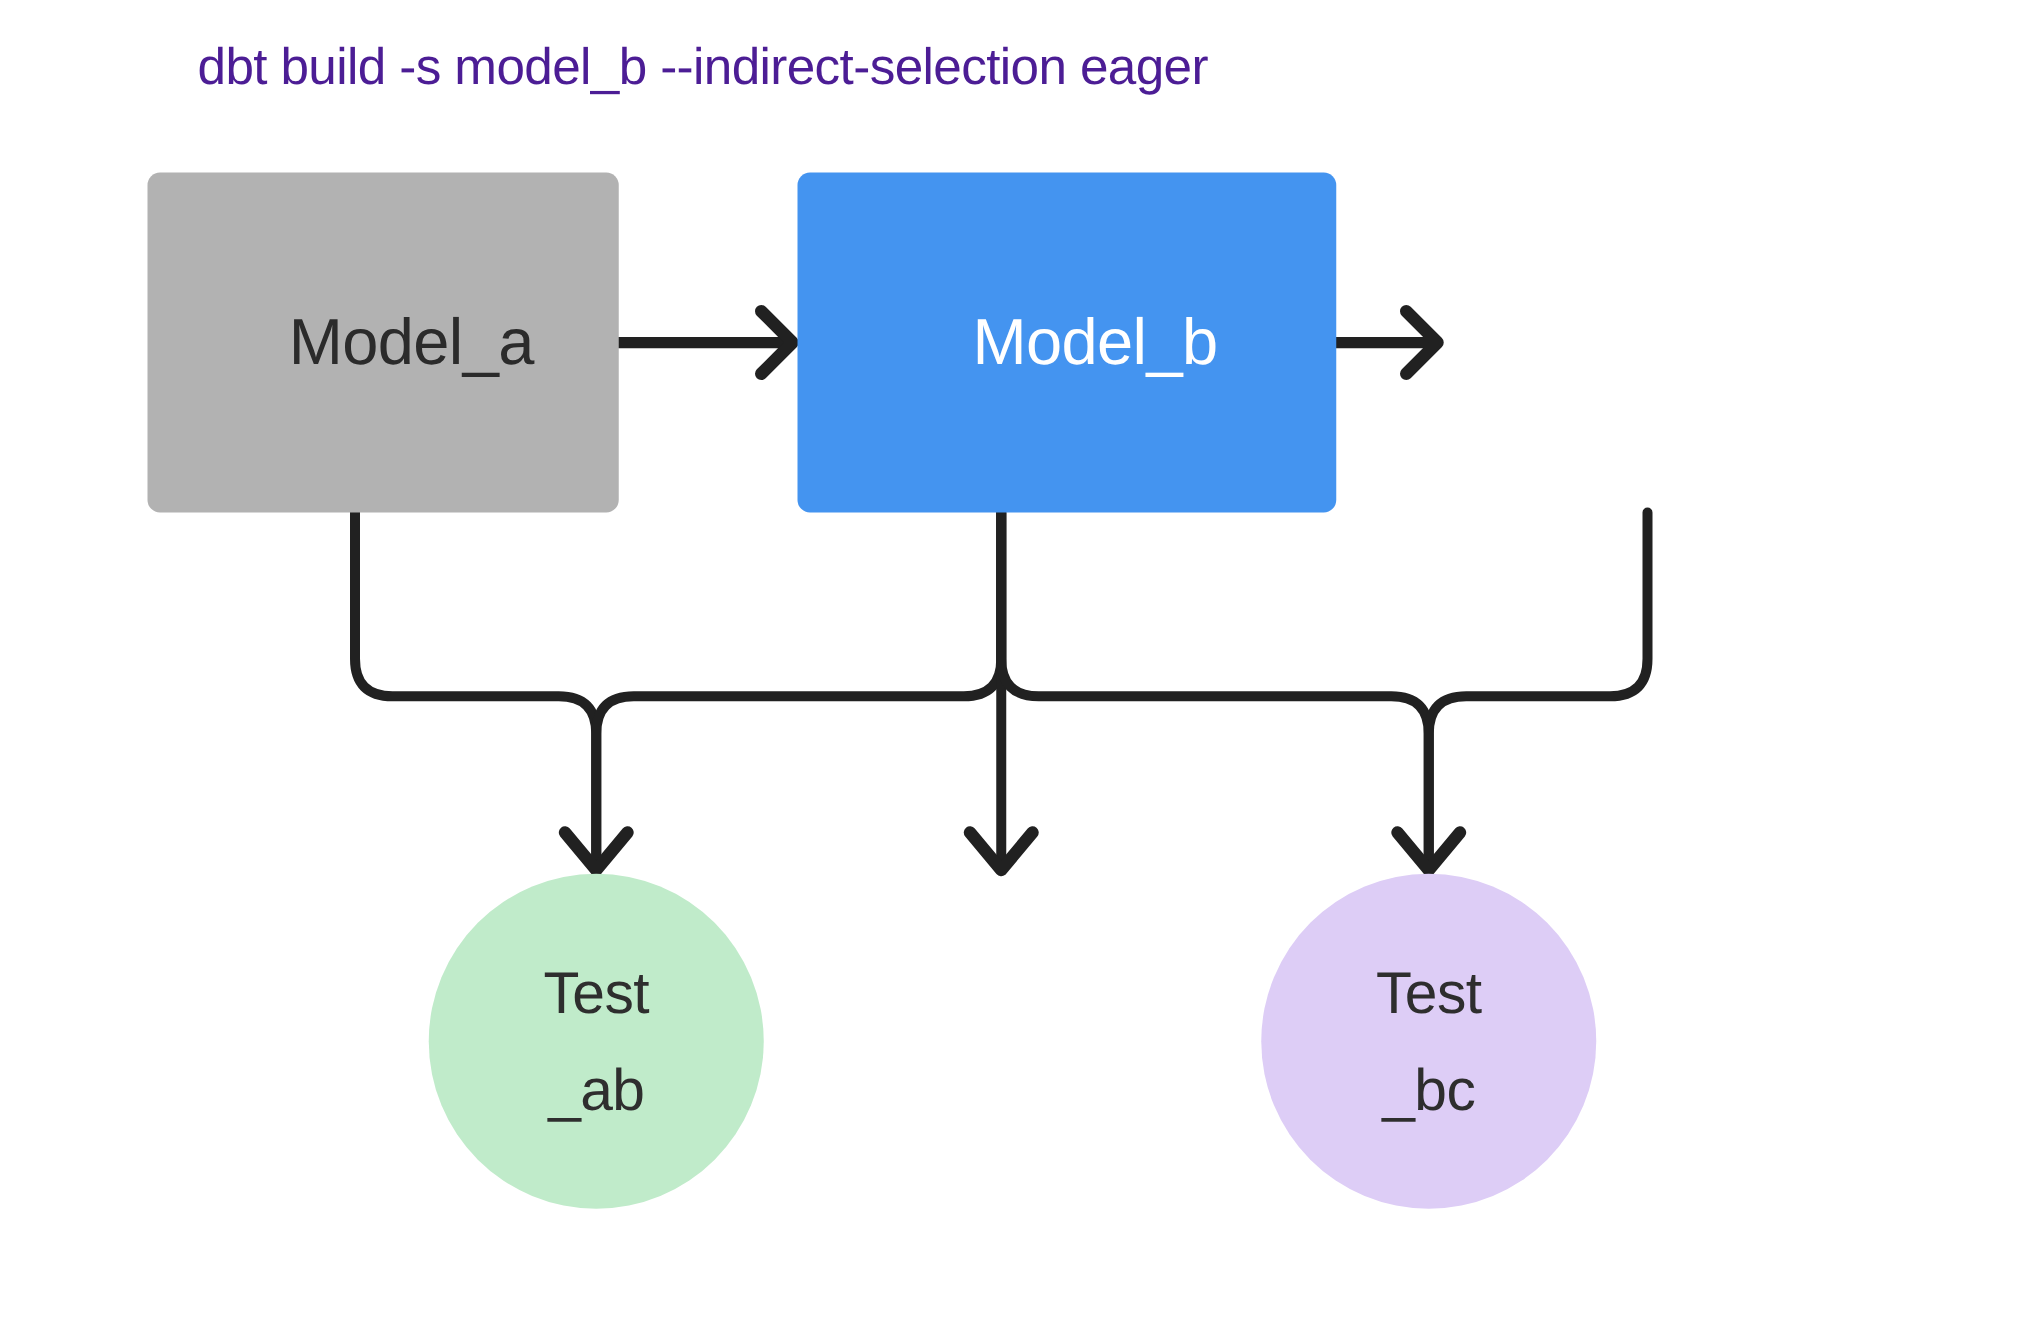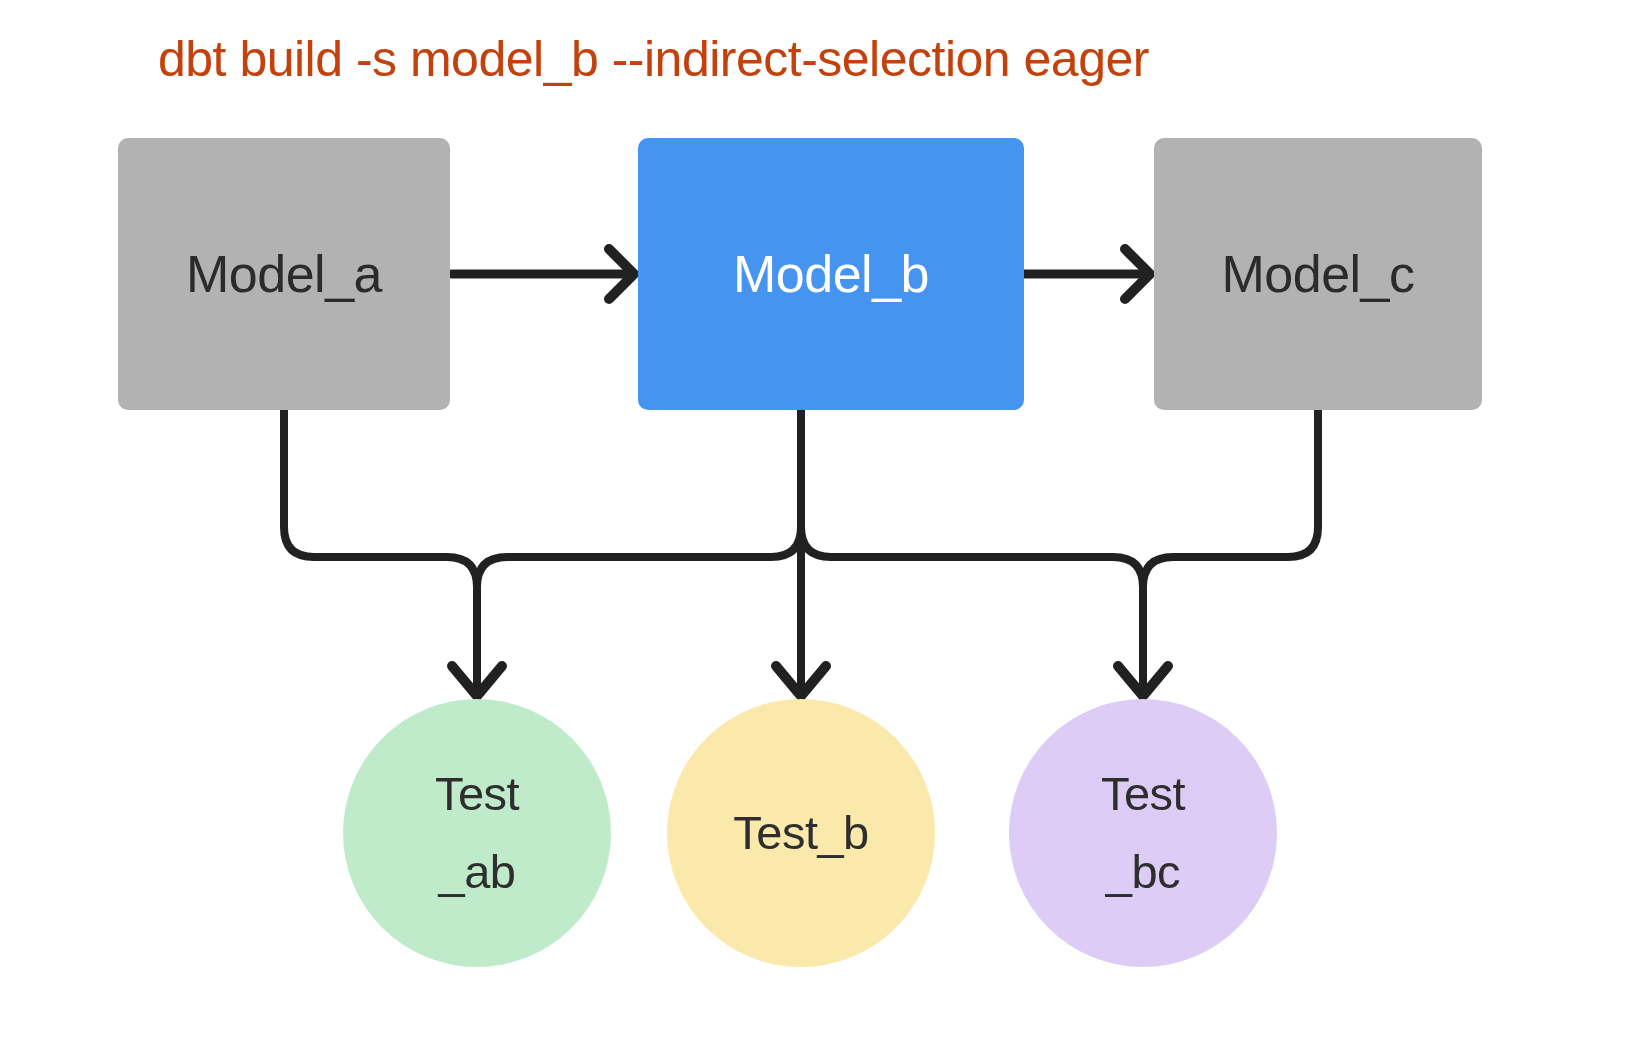--- a/index.html
+++ b/index.html
@@ -12,44 +12,45 @@
     position: relative;
     width: 1630px;
     height: 1060px;
     background: #ffffff;
     overflow: hidden;
   }
   .title {
     position: absolute;
     left: 158px;
     top: 30px;
-    font-size: 50px;
+    font-size: 41px;
     font-weight: 500;
     letter-spacing: -0.5px;
-    color: #c2410c;
+    color: #4c1d95;
     white-space: nowrap;
   }
   .connector-layer {
     position: absolute;
     left: 0;
     top: 0;
     pointer-events: none;
   }
   .model-node {
     position: absolute;
     top: 138px;
     height: 272px;
     border-radius: 10px;
     display: flex;
     align-items: center;
     justify-content: center;
     font-size: 52px;
     font-weight: 400;
     letter-spacing: -0.5px;
     color: #2b2b2b;
+    padding-left: 45px;
   }
   .model-a { left: 118px; width: 332px; background: #b2b2b2; }
   .model-b { left: 638px; width: 386px; background: #4494f0; color: #ffffff; }
   .model-c { left: 1154px; width: 328px; background: #b2b2b2; }
 
   .test-node {
     position: absolute;
     top: 699px;
     width: 268px;
     height: 268px;
@@ -104,34 +105,25 @@
       <path d="M1118,666 L1143,696 L1168,666" stroke-width="10"></path>
     </g>
   </svg>
 
   <div class="model-node model-a">
     <span>Model_a</span>
   </div>
   <div class="model-node model-b">
     <span>Model_b</span>
   </div>
-  <div class="model-node model-c">
-    <span>Model_c</span>
-  </div>
 
   <div class="test-node test-ab">
     <div class="test-label">
       <span>Test</span>
       <span>_ab</span>
-    </div>
-  </div>
-  <div class="test-node test-b">
-    <div class="test-label">
-      <span>Test_b</span>
-
     </div>
   </div>
   <div class="test-node test-bc">
     <div class="test-label">
       <span>Test</span>
       <span>_bc</span>
     </div>
   </div>
 
 </div>

